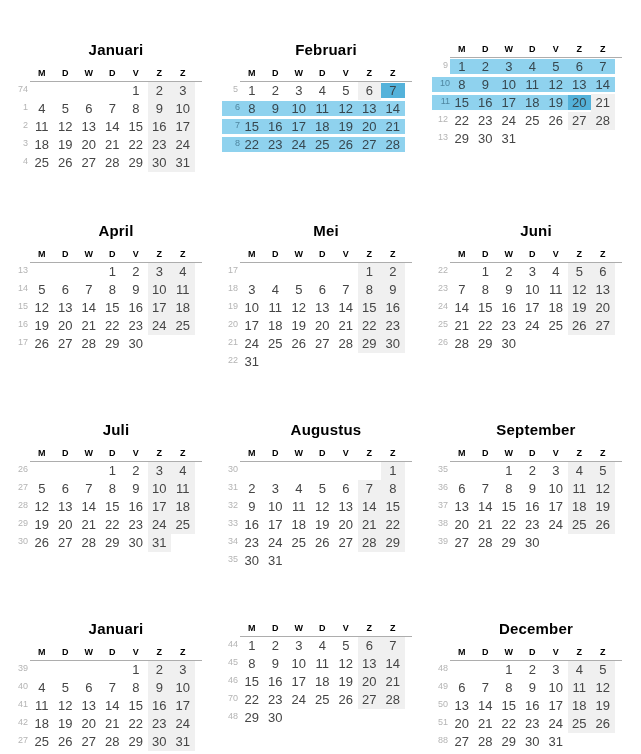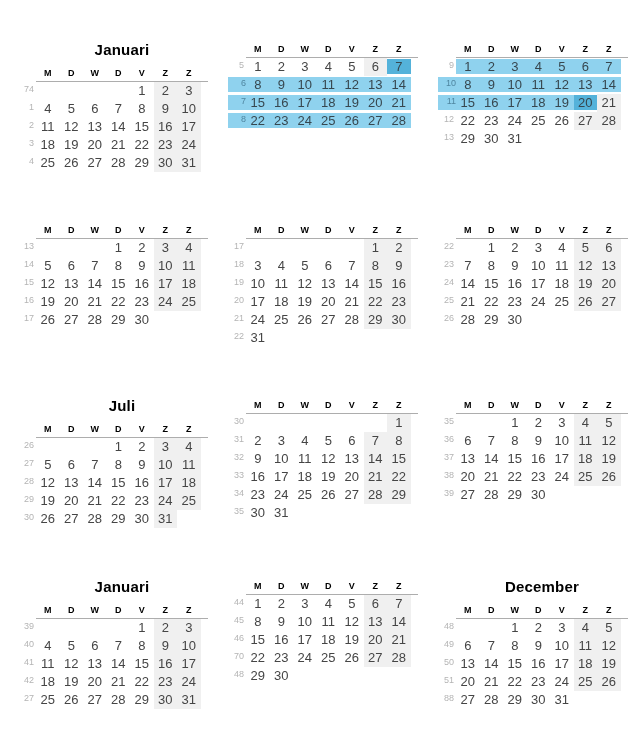--- a/index.html
+++ b/index.html
@@ -2,21 +2,21 @@
 <html style="--weekend-bg: #f0f0f0; --band-color: #8fd2ee; --anchor-color: #54b2da; --day-color: #454545; --sel-day-color: #37474f; --wk-color: #b4b4b4; --sel-wk-color: #4f86a0;"><head>
 <meta charset="utf-8">
 <style>
   * { margin:0; padding:0; box-sizing:border-box; }
   html,body { background:#fff; }
   body {
     width:641px; height:754px; overflow:hidden;
     font-family:"Liberation Sans", sans-serif;
     -webkit-font-smoothing:antialiased;
   }
-  .page { width:641px; height:754px; padding:41px 0 0 12px; }
+  .page { width:641px; height:754px; padding:41px 0 0 6px; }
   .months-grid {
     display:grid;
     grid-template-columns:repeat(3, 210px);
     row-gap:50px;
   }
   .month { width:210px; }
   .month-title {
     margin-left:24px; width:172px; text-align:center;
     font-size:15px; font-weight:bold; line-height:18px; color:#000;
     margin-bottom:6px;
@@ -123,20 +123,21 @@
           <div class="day">26</div>
           <div class="day">27</div>
           <div class="day">28</div>
           <div class="day">29</div>
           <div class="day we">30</div>
           <div class="day we">31</div>
         </div>
       </div>
 
   <div class="month">
+    <div class="month-title">Februari</div>
     <div class="header-row">
       <div class="gutter-spacer"></div>
       <div class="days-header">
             <div class="dow">M</div>
             <div class="dow">D</div>
             <div class="dow">W</div>
             <div class="dow">D</div>
             <div class="dow">V</div>
             <div class="dow">Z</div>
             <div class="dow">Z</div>
@@ -243,20 +244,21 @@
           <div class="day">30</div>
           <div class="day">31</div>
           <div class="day"></div>
           <div class="day"></div>
           <div class="day"></div>
           <div class="day"></div>
         </div>
       </div>
 
   <div class="month">
+    <div class="month-title">April</div>
     <div class="header-row">
       <div class="gutter-spacer"></div>
       <div class="days-header">
             <div class="dow">M</div>
             <div class="dow">D</div>
             <div class="dow">W</div>
             <div class="dow">D</div>
             <div class="dow">V</div>
             <div class="dow">Z</div>
             <div class="dow">Z</div>
@@ -308,20 +310,21 @@
           <div class="day">27</div>
           <div class="day">28</div>
           <div class="day">29</div>
           <div class="day">30</div>
           <div class="day"></div>
           <div class="day"></div>
         </div>
       </div>
 
   <div class="month">
+    <div class="month-title">Mei</div>
     <div class="header-row">
       <div class="gutter-spacer"></div>
       <div class="days-header">
             <div class="dow">M</div>
             <div class="dow">D</div>
             <div class="dow">W</div>
             <div class="dow">D</div>
             <div class="dow">V</div>
             <div class="dow">Z</div>
             <div class="dow">Z</div>
@@ -383,20 +386,21 @@
           <div class="day"></div>
           <div class="day"></div>
           <div class="day"></div>
           <div class="day"></div>
           <div class="day"></div>
           <div class="day"></div>
         </div>
       </div>
 
   <div class="month">
+    <div class="month-title">Juni</div>
     <div class="header-row">
       <div class="gutter-spacer"></div>
       <div class="days-header">
             <div class="dow">M</div>
             <div class="dow">D</div>
             <div class="dow">W</div>
             <div class="dow">D</div>
             <div class="dow">V</div>
             <div class="dow">Z</div>
             <div class="dow">Z</div>
@@ -514,20 +518,21 @@
           <div class="day">27</div>
           <div class="day">28</div>
           <div class="day">29</div>
           <div class="day">30</div>
           <div class="day we">31</div>
           <div class="day"></div>
         </div>
       </div>
 
   <div class="month">
+    <div class="month-title">Augustus</div>
     <div class="header-row">
       <div class="gutter-spacer"></div>
       <div class="days-header">
             <div class="dow">M</div>
             <div class="dow">D</div>
             <div class="dow">W</div>
             <div class="dow">D</div>
             <div class="dow">V</div>
             <div class="dow">Z</div>
             <div class="dow">Z</div>
@@ -589,20 +594,21 @@
           <div class="day">31</div>
           <div class="day"></div>
           <div class="day"></div>
           <div class="day"></div>
           <div class="day"></div>
           <div class="day"></div>
         </div>
       </div>
 
   <div class="month">
+    <div class="month-title">September</div>
     <div class="header-row">
       <div class="gutter-spacer"></div>
       <div class="days-header">
             <div class="dow">M</div>
             <div class="dow">D</div>
             <div class="dow">W</div>
             <div class="dow">D</div>
             <div class="dow">V</div>
             <div class="dow">Z</div>
             <div class="dow">Z</div>

